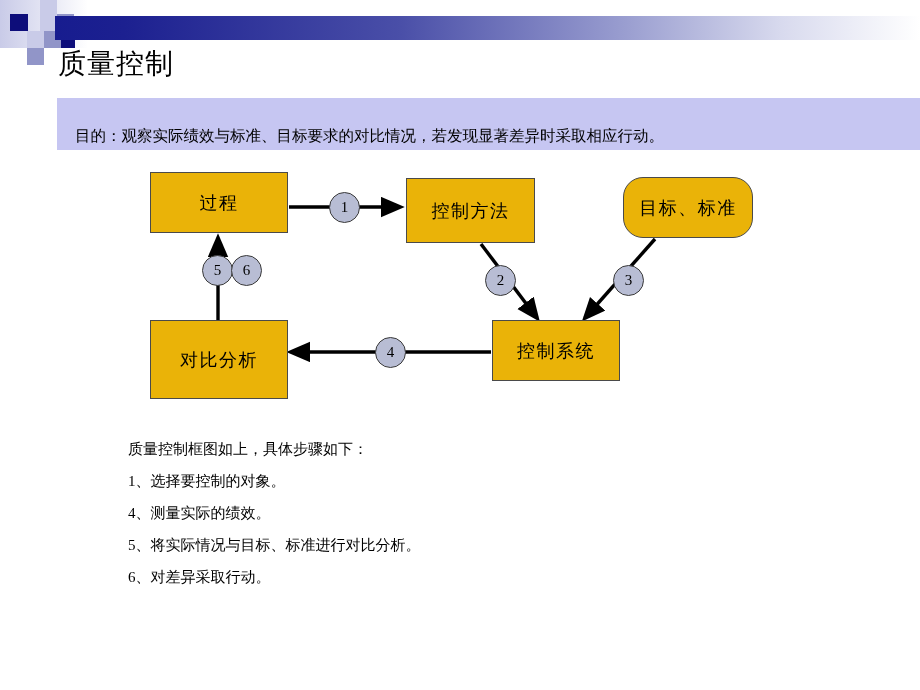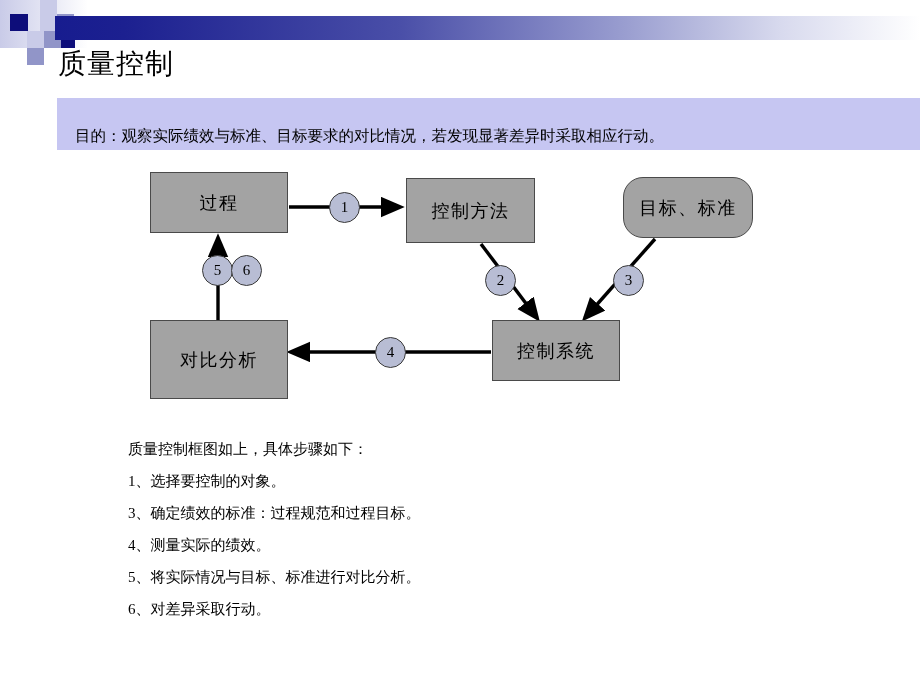--- a/index.html
+++ b/index.html
@@ -61,21 +61,21 @@
   #diagram {
     position: absolute;
     left: 0; top: 0;
     width: 920px; height: 690px;
     pointer-events: none;
   }
   #diagram svg { display: block; }
 
   .flow-box {
     position: absolute;
-    background: #a3a3a3;
+    background: #eab308;
     border: 1.4px solid #4a4a4a;
     box-sizing: border-box;
     display: flex;
     align-items: center;
     justify-content: center;
     font-size: 18px;
     color: #000000;
     letter-spacing: 1.5px;
   }
 
@@ -188,17 +188,16 @@
   <span>5</span>
 </div>
 
 <div class="step-circle" style="left:231px; top:255px; width:31px; height:31px;">
   <span>6</span>
 </div>
 
 <div id="steps-block">
   <div class="step-line">质量控制框图如上，具体步骤如下：</div>
   <div class="step-line">1、选择要控制的对象。</div>
-  <div class="step-line">3、确定绩效的标准：过程规范和过程目标。</div>
   <div class="step-line">4、测量实际的绩效。</div>
   <div class="step-line">5、将实际情况与目标、标准进行对比分析。</div>
   <div class="step-line">6、对差异采取行动。</div>
 </div>
 
 </body></html>

